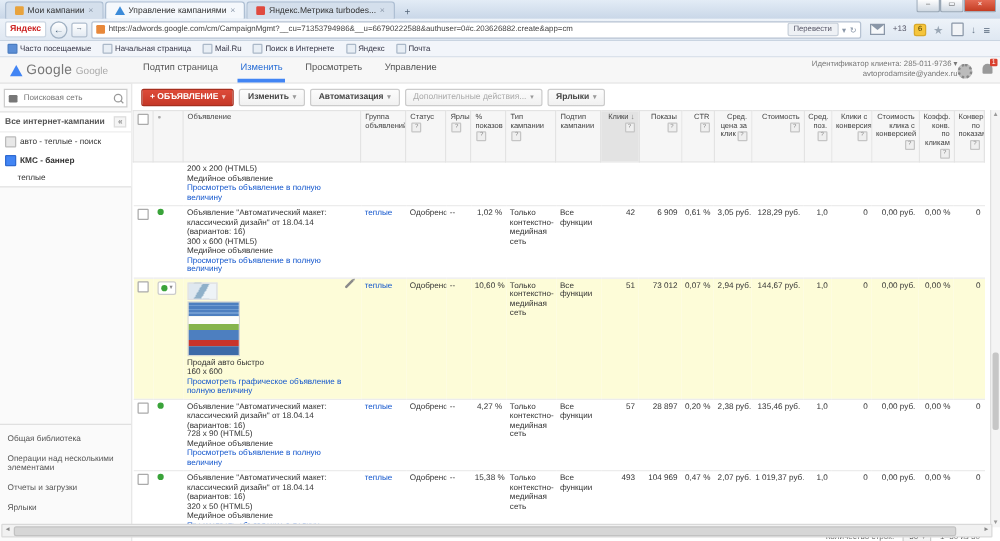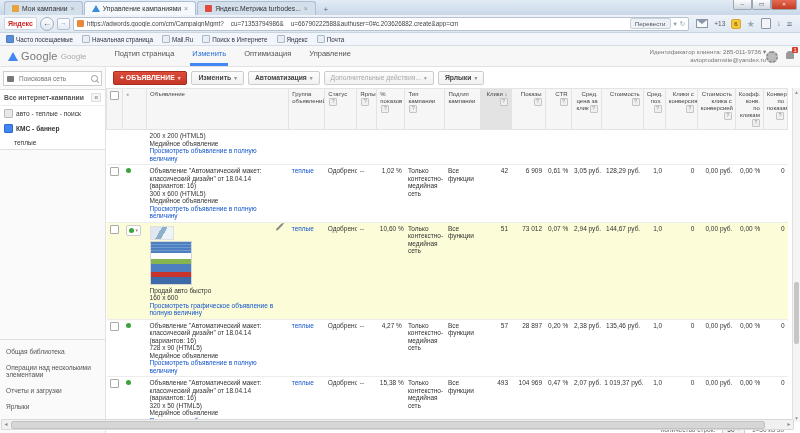--- a/index.html
+++ b/index.html
@@ -216,21 +216,21 @@
 
   <div class="app-header">
     <div class="aw-logo">
       <span class="aw-tri"></span>
       <span class="aw-google">Google</span>
       <span class="aw-aw">Google</span>
     </div>
     <div class="aw-nav">
       <span class="aw-navitem">Подтип страница</span>
       <span class="aw-navitem active">Изменить</span>
-      <span class="aw-navitem">Оптимизация</span>
+      <span class="aw-navitem">Просмотреть</span>
       <span class="aw-navitem">Управление</span>
     </div>
     <div class="acct">
       <div><span>Идентификатор клиента: 285-011-9736</span> <span>▾</span></div>
       <div>avtoprodamsite@yandex.ru</div>
     </div>
     <span class="gear"></span>
     <span class="bell"></span>
     <span class="bell-badge">1</span>
   </div>

